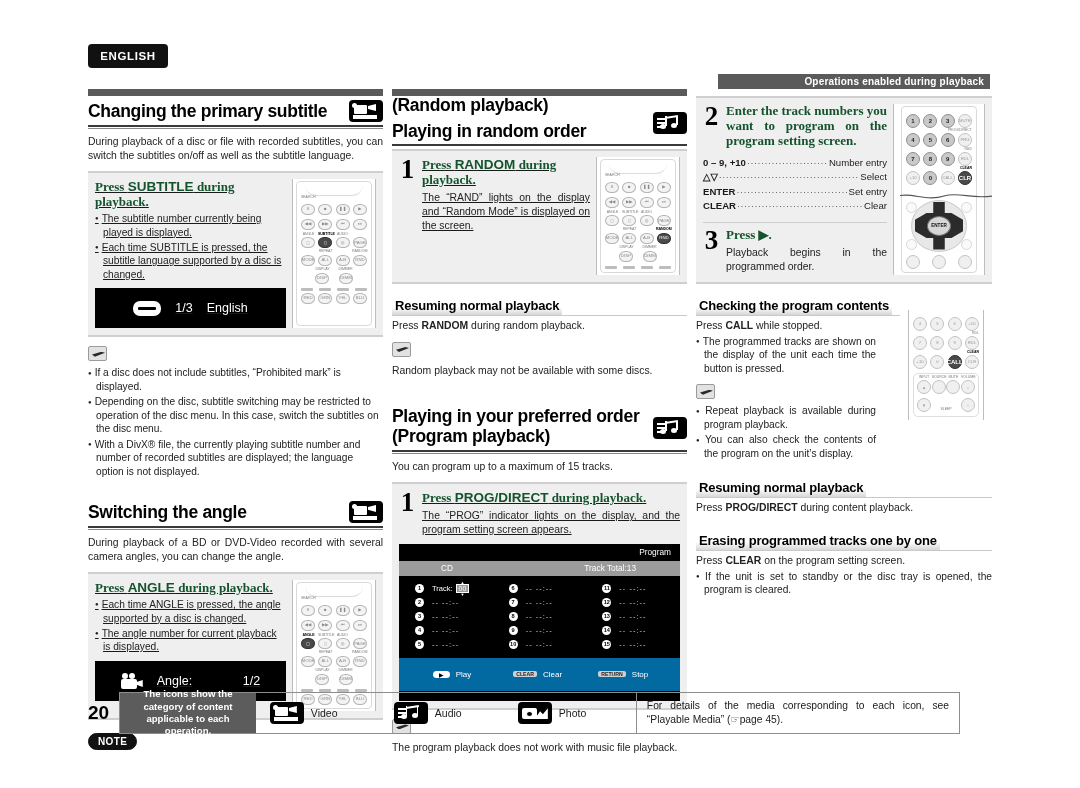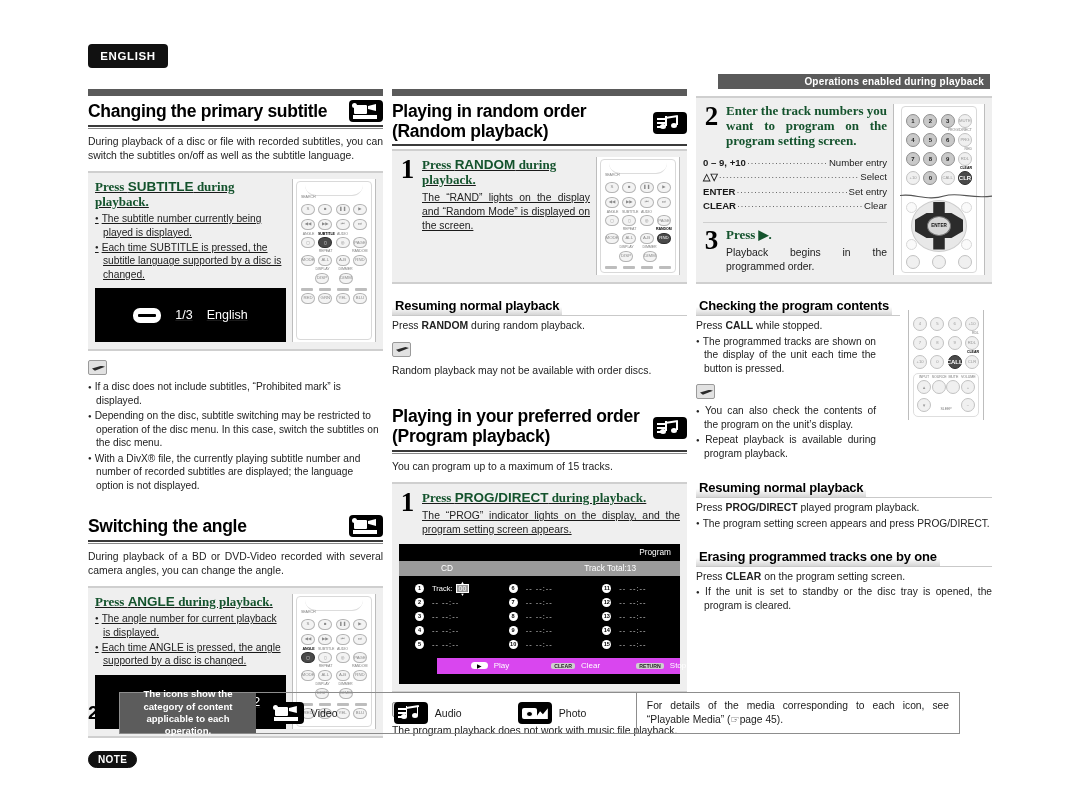--- a/index.html
+++ b/index.html
@@ -74,21 +74,21 @@
   .stepno {
     font-family: "Liberation Serif", serif;
     font-size: 27px; font-weight: bold; line-height: .85;
     width: 17px; flex: 0 0 17px; color: #000; text-align: center;
     padding-top: 1px;
   }
 
   
   .osd {
     margin-top: 7px; background: #000; color: #fff;
-    height: 54px; display: flex; align-items: center; justify-content: center;
+    height: 40px; display: flex; align-items: center; justify-content: center;
     gap: 14px; font-size: 12.5px;
   }
   .osd .val { min-width: 26px; text-align: right; }
   .osd .lbl { }
   .icn-sub {
     width: 28px; height: 15px; background: #fff; border-radius: 7px;
     display: flex; align-items: center; justify-content: center;
   }
   .icn-sub i {
     width: 18px; height: 3px; background: #000; border-radius: 1px;
@@ -206,21 +206,21 @@
     font-size: 5.6px; font-weight: bold; display: flex; align-items: center; justify-content: center;
     margin-left: 16px; flex: 0 0 9px; line-height: 1;
   }
   .prog-val { margin-left: 8px; color: #ffffff; letter-spacing: 1px; font-size: 7.5px; }
   .prog-val.dash { color: #cfcfcf; }
   .trackbox { margin-left: 8px; display: flex; align-items: center; gap: 3px; font-size: 7.5px; }
   .trackbox .bx { border: 1px solid #fff; background: #9a9a9a; color: #fff; padding: 0 2px;
                   position: relative; font-size: 7px; }
   .trackbox .bx::before { content: "\25B2"; position: absolute; left: 50%; top: -5px; transform: translateX(-50%); font-size: 4px; }
   .trackbox .bx::after  { content: "\25BC"; position: absolute; left: 50%; bottom: -5px; transform: translateX(-50%); font-size: 4px; }
-  .prog-foot { height: 16px; background: #d946ef; display: flex; align-items: center; font-size: 8px; margin-left: 38px; }
+  .prog-foot { height: 33px; background: #0369a1; display: flex; align-items: center; font-size: 8px; }
   .prog-foot .pill { background: #ffffff; color: #000; border-radius: 6px; padding: 0 6px; font-size: 6px; }
   .prog-foot .tag { background: #d0d0d0; color: #222; border-radius: 2px; padding: 0 3px; font-size: 5.2px; font-weight: bold; }
   .prog-foot .g { display: flex; align-items: center; gap: 6px; }
   .prog-blk { height: 10px; background: #000; }
 
   
   .ic {
     display: inline-block; background: #000; border-radius: 4px;
     position: relative; vertical-align: middle;
   }
@@ -392,22 +392,22 @@
       <h2 class="sec">Switching the angle</h2>
       <div class="sec-rule"></div>
       <div class="sec-rule2"></div>
       <div class="intro">During playback of a BD or DVD-Video recorded with several camera angles, you can change the angle.</div>
 
       <div class="proc">
         <div class="proc-body">
           <div class="proc-head">
             <span>Press </span><span class="k">ANGLE</span><span> during playback.</span>
           </div>
+          <div class="bul">Each time ANGLE is pressed, the angle supported by a disc is changed.</div>
           <div class="bul">The angle number for current playback is displayed.</div>
-          <div class="bul">Each time ANGLE is pressed, the angle supported by a disc is changed.</div>
 
           <div class="osd">
             <span class="icn-cam">
               <span class="r1"></span>
                 <span class="r2"></span>
                 <span class="b"></span>
                 <span class="l"></span>
             </span>
             <span class="lbl">Angle:</span>
             <span class="val" style="margin-left:28px">1/2</span>
@@ -485,22 +485,22 @@
   <div class="col col-b">
     <div class="col-topbar"></div>
 
     <div class="sec-wrap">
       <div class="hd-ic2">
         <span class="ic ic-audio">
           <i class="bar" style="top:6px"></i><i class="bar" style="top:10px"></i><i class="bar" style="top:14px"></i>
           <i class="st1"></i><i class="st2"></i><i class="bm"></i><i class="n1"></i><i class="n2"></i>
         </span>
       </div>
+      <h2 class="sec" style="padding-top:0">(Random playback)</h2>
       <h2 class="sec">Playing in random order</h2>
-      <h2 class="sec" style="padding-top:0">(Random playback)</h2>
       <div class="sec-rule"></div>
 
       <div class="proc" style="margin-top:3px">
         <div class="stepno">1</div>
         <div class="proc-body">
           <div class="proc-head">
             <span>Press </span><span class="k">RANDOM</span><span> during playback.</span>
           </div>
           <div class="p" style="text-align:justify">The “RAND” lights on the display and “Random Mode” is displayed on the screen.</div>
         </div>
@@ -563,21 +563,21 @@
       </div>
 
       <div class="subhead-wrap">
         <div class="subhead">Resuming normal playback</div>
       </div>
       <div class="p">
         <span>Press </span><b>RANDOM</b><span> during random playback.</span>
       </div>
 
       <div class="memo"></div>
-      <div class="p" style="margin-top:7px">Random playback may not be available with order discs.</div>
+      <div class="p" style="margin-top:7px">Random playback may not be available with some discs.</div>
     </div>
 
     <div class="sec-wrap" style="margin-top:24px">
       <div class="hd-ic2">
         <span class="ic ic-audio">
           <i class="bar" style="top:6px"></i><i class="bar" style="top:10px"></i><i class="bar" style="top:14px"></i>
           <i class="st1"></i><i class="st2"></i><i class="bm"></i><i class="n1"></i><i class="n2"></i>
         </span>
       </div>
       <h2 class="sec">Playing in your preferred order</h2>
@@ -799,22 +799,22 @@
         <div class="subhead">Checking the program contents</div>
       </div>
       <div style="display:flex; gap:24px;">
         <div style="flex:1 1 auto; min-width:0;">
           <div class="p">
             <span>Press </span><b>CALL</b><span> while stopped.</span>
           </div>
           <div class="bul" style="text-align:justify">The programmed tracks are shown on the display of the unit each time the button is pressed.</div>
           <div class="memo"></div>
           <div class="memolist">
+            <div class="bul" style="text-align:justify">Repeat playback is available during program playback.</div>
             <div class="bul" style="text-align:justify">You can also check the contents of the program on the unit’s display.</div>
-            <div class="bul" style="text-align:justify">Repeat playback is available during program playback.</div>
           </div>
         </div>
         <div class="remote" style="width:92px; border:none; align-self:flex-start; margin-top:-8px;">
           <div class="rc rc-num" style="border-left:1.5px solid #bdbdbd; border-right:1.5px solid #bdbdbd; border-top:none; border-bottom:none; border-radius:0;">
             <div class="rcn-row">
               <div class="rcn sm">4</div>
               <div class="rcn sm">5</div>
               <div class="rcn sm">6</div>
               <div class="rcn sm">+10</div>
             </div>
@@ -856,23 +856,22 @@
           </div>
         </div>
       </div>
     </div>
 
     <div style="margin-top:6px">
       <div class="subhead-wrap">
         <div class="subhead">Resuming normal playback</div>
       </div>
       <div class="p">
-        <span>Press </span><b>PROG/DIRECT</b><span> played program playback.</span>
-      </div>
-      <div class="bul">The program setting screen appears and press PROG/DIRECT.</div>
+        <span>Press </span><b>PROG/DIRECT</b><span> during content playback.</span>
+      </div>
     </div>
 
     <div style="margin-top:4px">
       <div class="subhead-wrap">
         <div class="subhead">Erasing programmed tracks one by one</div>
       </div>
       <div class="p">
         <span>Press </span><b>CLEAR</b><span> on the program setting screen.</span>
       </div>
       <div class="bul" style="text-align:justify">If the unit is set to standby or the disc tray is opened, the program is cleared.</div>

